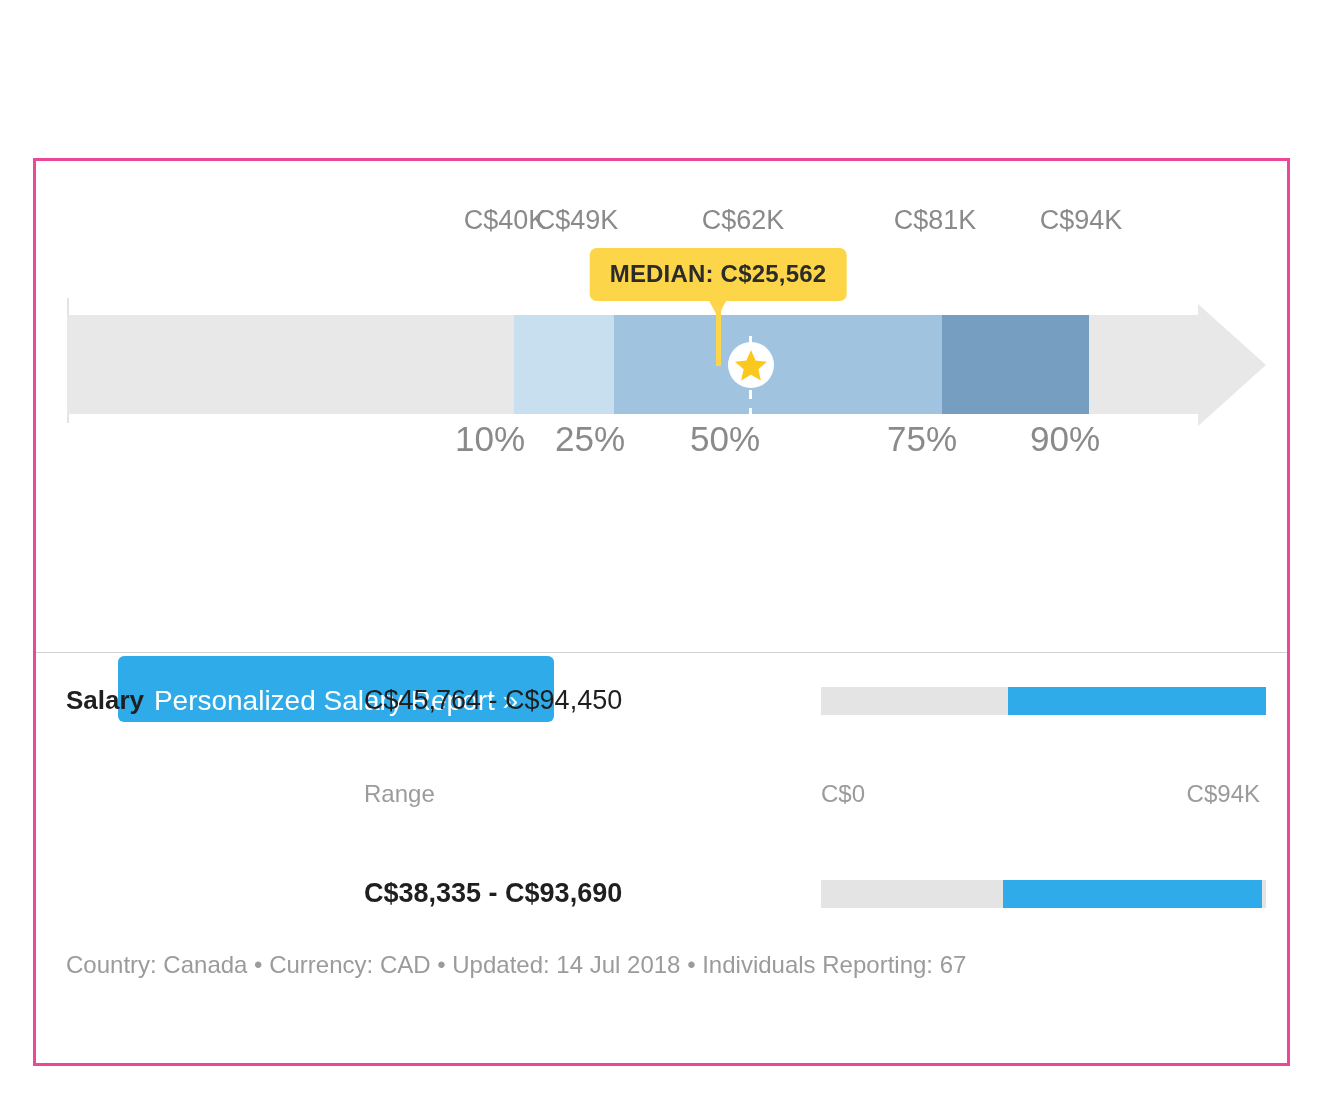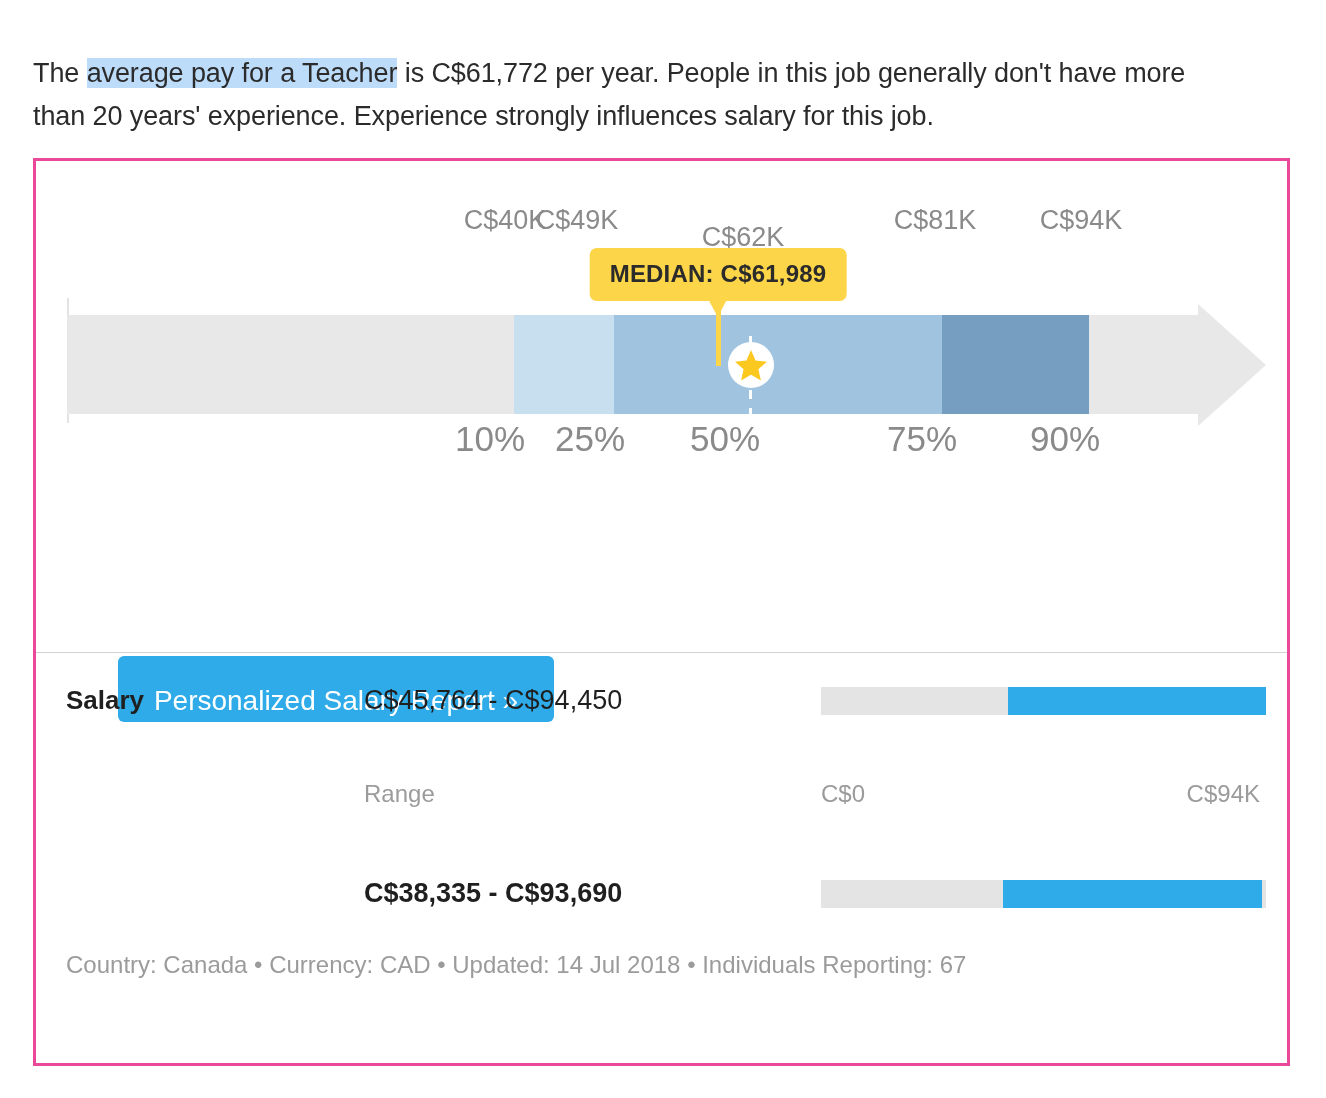--- a/index.html
+++ b/index.html
@@ -199,38 +199,35 @@
     font-size: 24px;
     color: #9b9b9b;
     white-space: nowrap;
   }
 </style>
 </head>
 <body>
 
 <div class="page">
 
-  <p class="intro">
-    <span>The </span><span class="hl">average pay for a Teacher</span><span> is C$61,772 per year. People in this job generally don't have more than 20 years' experience. Experience strongly influences salary for this job.</span>
-  </p>
 
   <div class="card">
 
     <div class="chart-section">
 
       <div class="tick-labels">
         <span class="tick-label" style="left:469px;">C$40K</span>
         <span class="tick-label" style="left:541px;">C$49K</span>
-        <span class="tick-label" style="left:707px;margin-top:17px;">C$62K</span>
+        <span class="tick-label" style="left:707px;">C$62K</span>
         <span class="tick-label" style="left:899px;">C$81K</span>
         <span class="tick-label" style="left:1045px;">C$94K</span>
       </div>
 
       <div class="median-tip" style="left:682px;">
-        <span>MEDIAN: C$61,989</span>
+        <span>MEDIAN: C$25,562</span>
         <span class="tail"></span>
       </div>
       <div class="tip-stem" style="left:680px; top:133px; height:72px;"></div>
 
       <div class="bar-wrap">
         <div class="axis-tick" style="left:31px; top:137px; height:125px;"></div>
 
         <div class="bar-track" style="left:31px; top:154px; width:1131px; height:99px;">
           <div class="seg" style="left:447px; width:100px; background:#c8dff0;"></div>
           <div class="seg" style="left:547px; width:328px; background:#a0c4e0;"></div>

